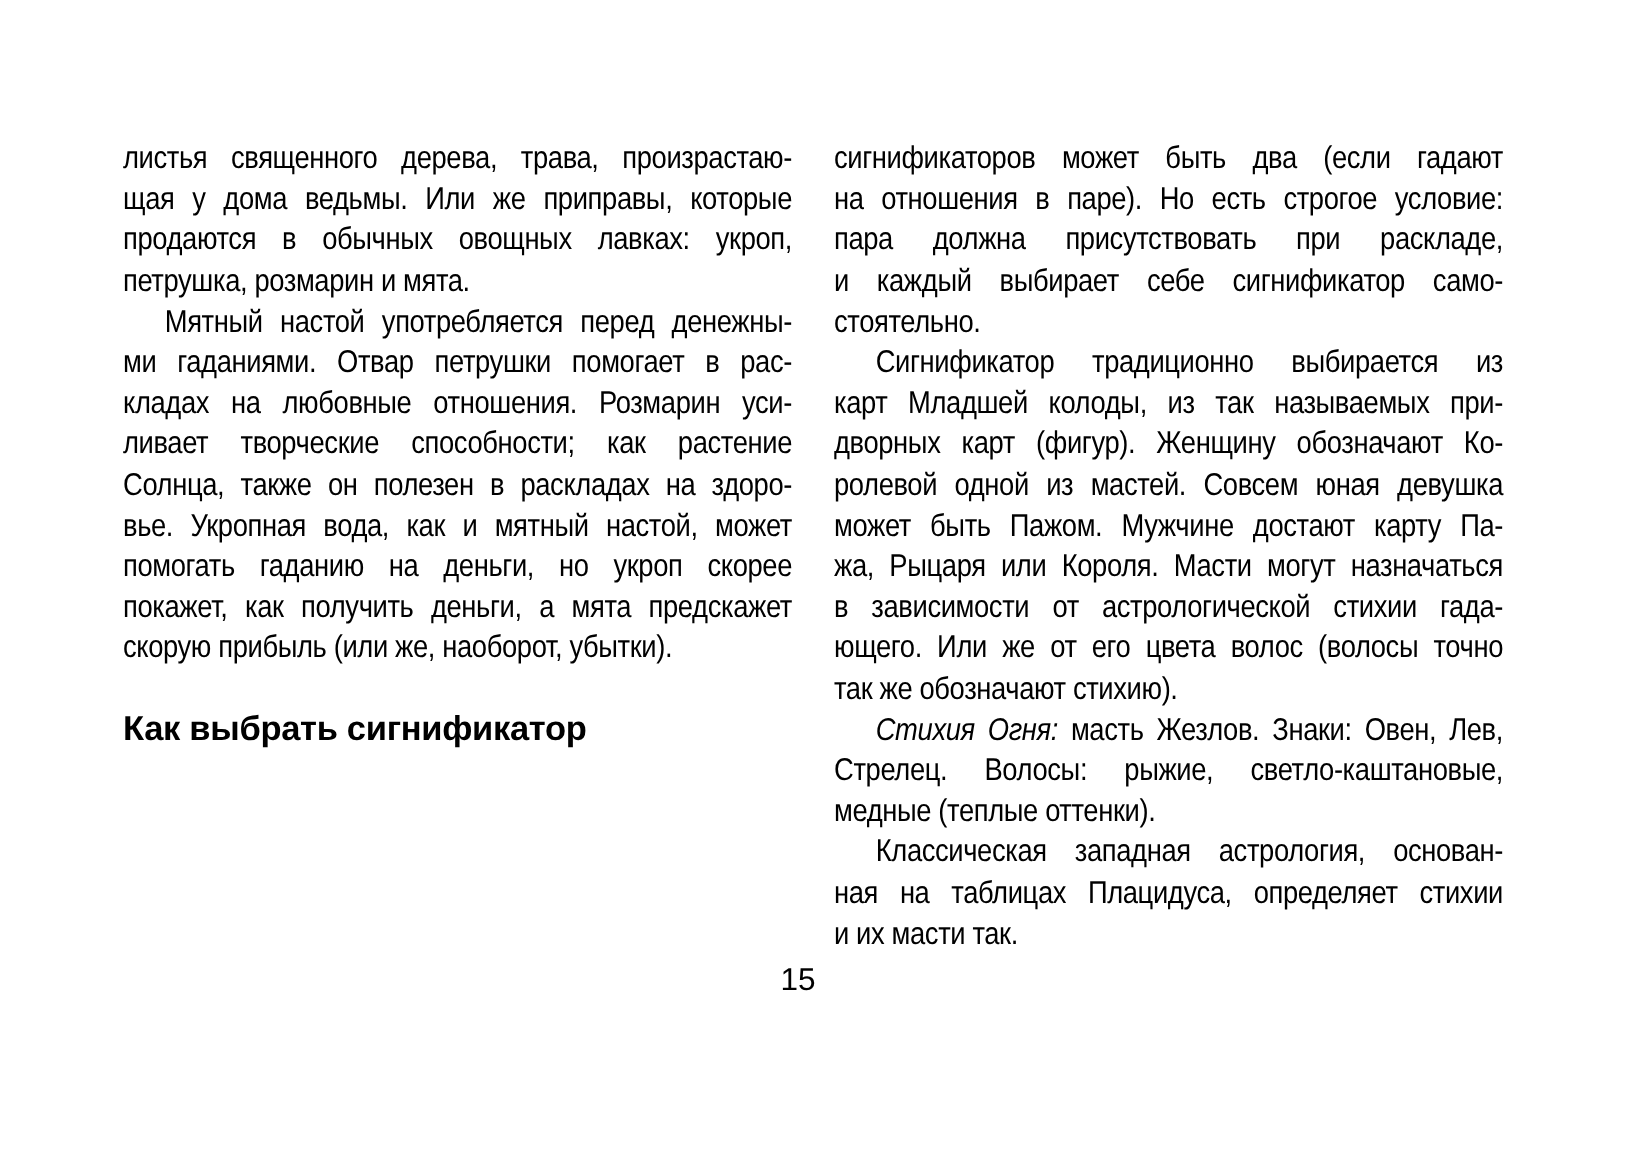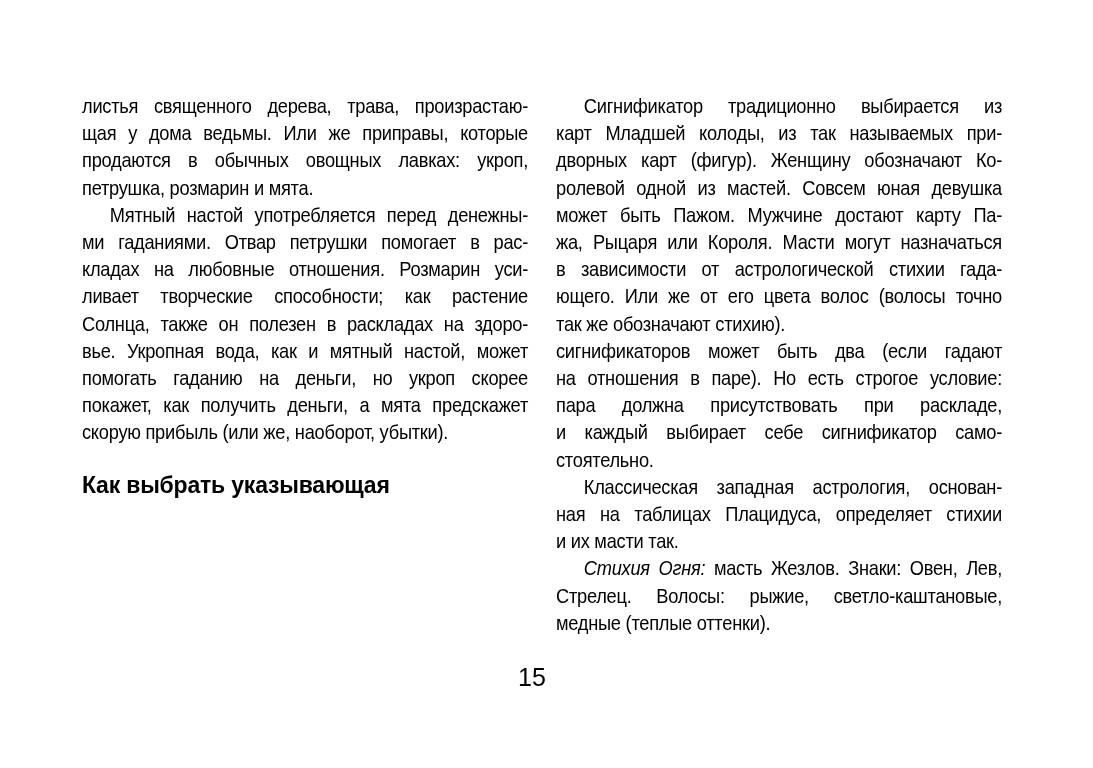--- a/index.html
+++ b/index.html
@@ -38,24 +38,24 @@
   .heading {
     font-size: 23px;
     font-weight: bold;
     line-height: 30px;
     margin-top: 24px;
     letter-spacing: -0.2px;
   }
   .footer {
     position: absolute;
     left: 82px;
-    top: 664px;
+    top: 640px;
     width: 900px;
     text-align: center;
-    font-size: 25px;
+    font-size: 21px;
     line-height: 27px;
   }
 </style>
 </head>
 <body>
 
 <div class="page">
   <div class="columns">
     <div class="col">
         <div class="paragraph">
@@ -68,47 +68,47 @@
           <div class="line indent"><span>Мятный настой употребляется перед денежны-</span></div>
           <div class="line"><span>ми гаданиями. Отвар петрушки помогает в рас-</span></div>
           <div class="line"><span>кладах на любовные отношения. Розмарин уси-</span></div>
           <div class="line"><span>ливает творческие способности; как растение</span></div>
           <div class="line"><span>Солнца, также он полезен в раскладах на здоро-</span></div>
           <div class="line"><span>вье. Укропная вода, как и мятный настой, может</span></div>
           <div class="line"><span>помогать гаданию на деньги, но укроп скорее</span></div>
           <div class="line"><span>покажет, как получить деньги, а мята предскажет</span></div>
           <div class="line last"><span>скорую прибыль (или же, наоборот, убытки).</span></div>
         </div>
-        <div class="heading">Как выбрать указывающая</div>
+        <div class="heading">Как выбрать сигнификатор</div>
       </div>
     <div class="col">
+        <div class="paragraph">
+          <div class="line"><span>сигнификаторов может быть два (если гадают</span></div>
+          <div class="line"><span>на отношения в паре). Но есть строгое условие:</span></div>
+          <div class="line"><span>пара должна присутствовать при раскладе,</span></div>
+          <div class="line"><span>и каждый выбирает себе сигнификатор само-</span></div>
+          <div class="line last"><span>стоятельно.</span></div>
+        </div>
         <div class="paragraph">
           <div class="line indent"><span>Сигнификатор традиционно выбирается из</span></div>
           <div class="line"><span>карт Младшей колоды, из так называемых при-</span></div>
           <div class="line"><span>дворных карт (фигур). Женщину обозначают Ко-</span></div>
           <div class="line"><span>ролевой одной из мастей. Совсем юная девушка</span></div>
           <div class="line"><span>может быть Пажом. Мужчине достают карту Па-</span></div>
           <div class="line"><span>жа, Рыцаря или Короля. Масти могут назначаться</span></div>
           <div class="line"><span>в зависимости от астрологической стихии гада-</span></div>
           <div class="line"><span>ющего. Или же от его цвета волос (волосы точно</span></div>
           <div class="line last"><span>так же обозначают стихию).</span></div>
         </div>
         <div class="paragraph">
-          <div class="line"><span>сигнификаторов может быть два (если гадают</span></div>
-          <div class="line"><span>на отношения в паре). Но есть строгое условие:</span></div>
-          <div class="line"><span>пара должна присутствовать при раскладе,</span></div>
-          <div class="line"><span>и каждый выбирает себе сигнификатор само-</span></div>
-          <div class="line last"><span>стоятельно.</span></div>
+          <div class="line indent"><span class="it">Стихия Огня:</span><span> масть Жезлов. Знаки: Овен, Лев,</span></div>
+          <div class="line"><span>Стрелец. Волосы: рыжие, светло-каштановые,</span></div>
+          <div class="line last"><span>медные (теплые оттенки).</span></div>
         </div>
         <div class="paragraph">
           <div class="line indent"><span>Классическая западная астрология, основан-</span></div>
           <div class="line"><span>ная на таблицах Плацидуса, определяет стихии</span></div>
           <div class="line last"><span>и их масти так.</span></div>
-        </div>
-        <div class="paragraph">
-          <div class="line indent"><span class="it">Стихия Огня:</span><span> масть Жезлов. Знаки: Овен, Лев,</span></div>
-          <div class="line"><span>Стрелец. Волосы: рыжие, светло-каштановые,</span></div>
-          <div class="line last"><span>медные (теплые оттенки).</span></div>
         </div>
       </div>
   </div>
   <div class="footer">15</div>
 </div>
 
 </body></html>

